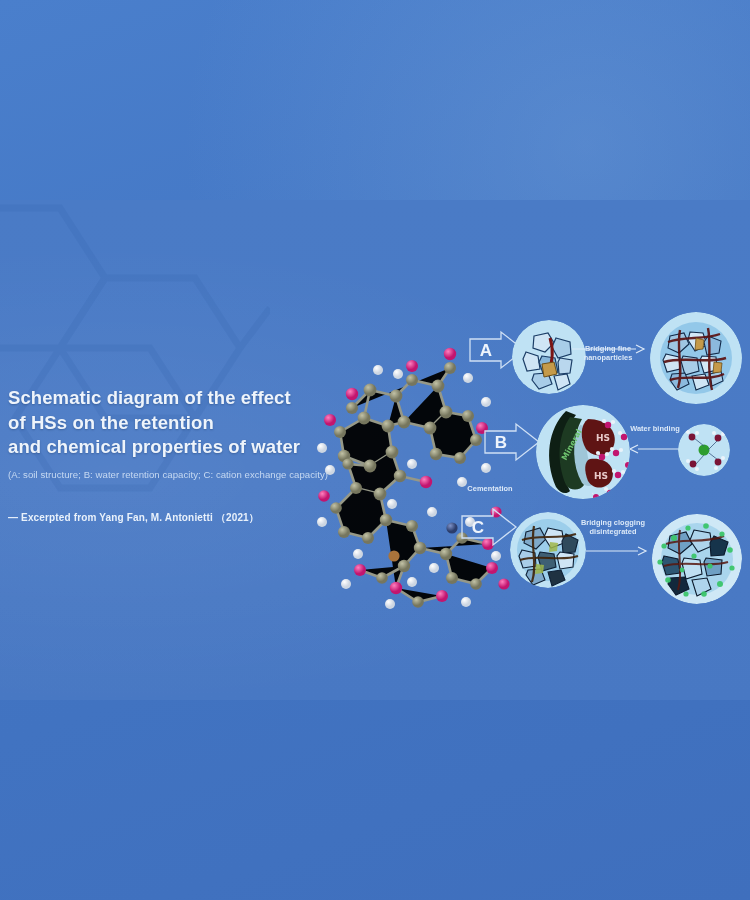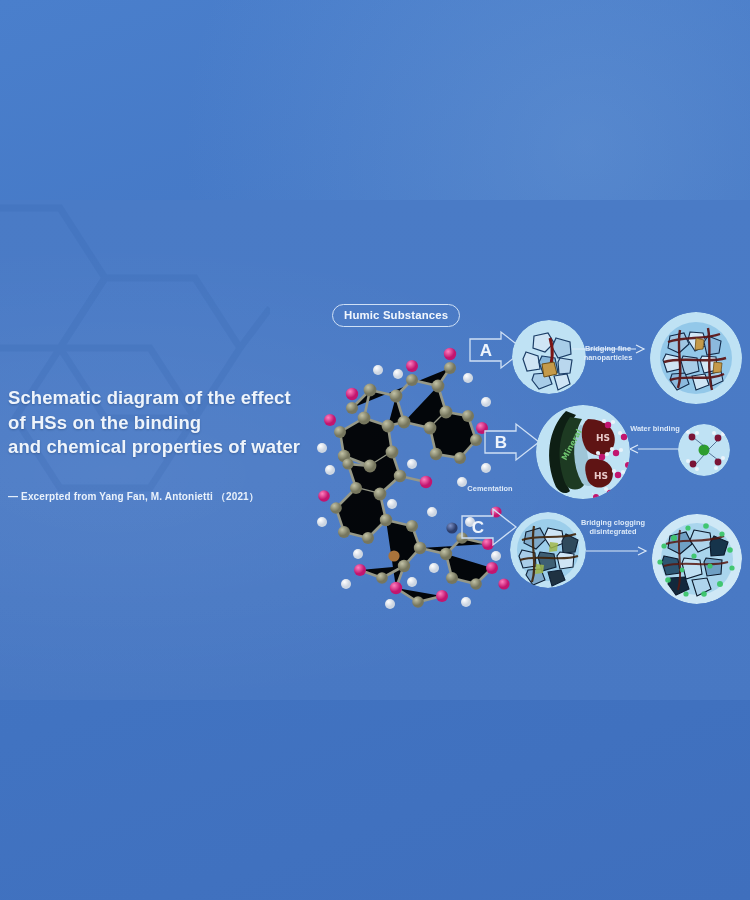--- a/index.html
+++ b/index.html
@@ -103,29 +103,29 @@
         <polygon points="165,80 255,80 300,150 255,220 165,220 120,150"></polygon>
         <line x1="30" y1="150" x2="10" y2="230"></line>
         <line x1="300" y1="150" x2="330" y2="110"></line>
       </g>
     </svg>
   </div>
 
   <div class="textblock">
     <h1 class="title">
       <span>Schematic diagram of the effect</span><br>
-      <span>of HSs on the binding</span><br>
+      <span>of HSs on the retention</span><br>
       <span>and chemical properties of water</span>
     </h1>
+    <p class="subtitle">(A: soil structure; B: water retention capacity; C: cation exchange capacity)</p>
     <p class="credit">— Excerpted from Yang Fan, M. Antonietti （2021）</p>
   </div>
 
   <div class="figure">
 
-    <div class="hs-chip">Humic Substances</div>
 
     <div class="molecules">
       <svg width="210" height="306" viewBox="0 0 210 306">
         <defs>
           <radialGradient id="gC" cx="35%" cy="30%">
             <stop offset="0%" stop-color="#c2c2a6"></stop>
               <stop offset="100%" stop-color="#76765e"></stop>
           </radialGradient>
           <radialGradient id="gO" cx="35%" cy="30%">
             <stop offset="0%" stop-color="#ff7fbe"></stop>

